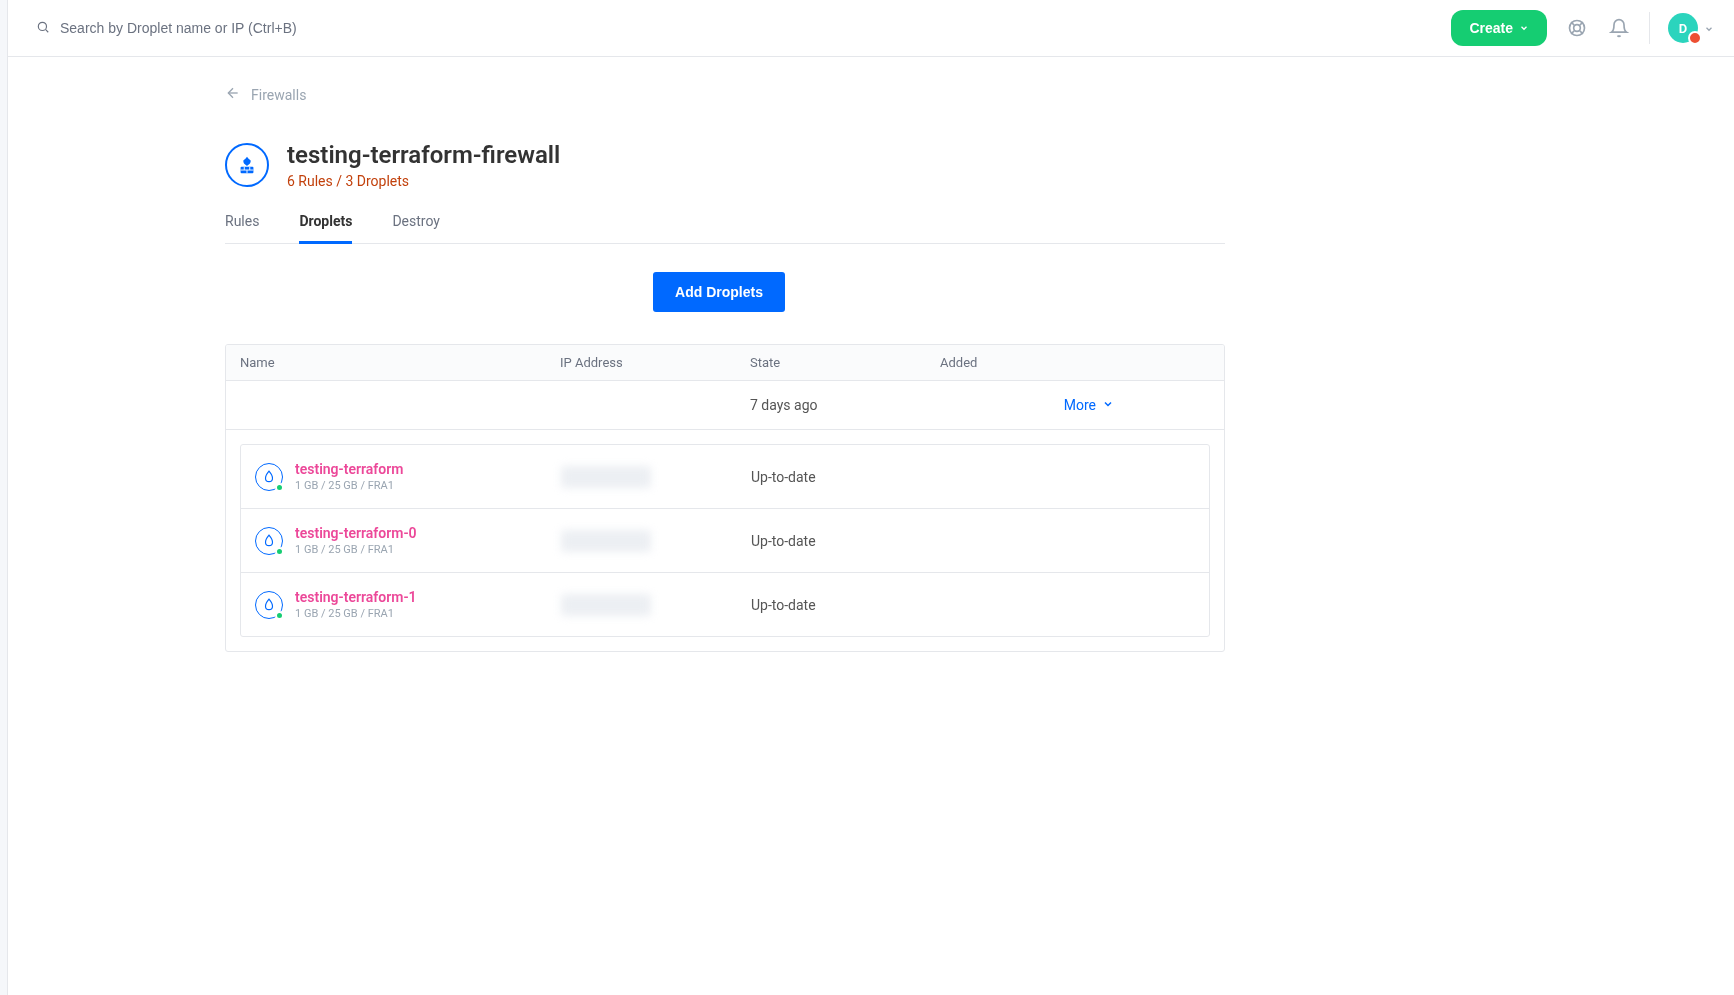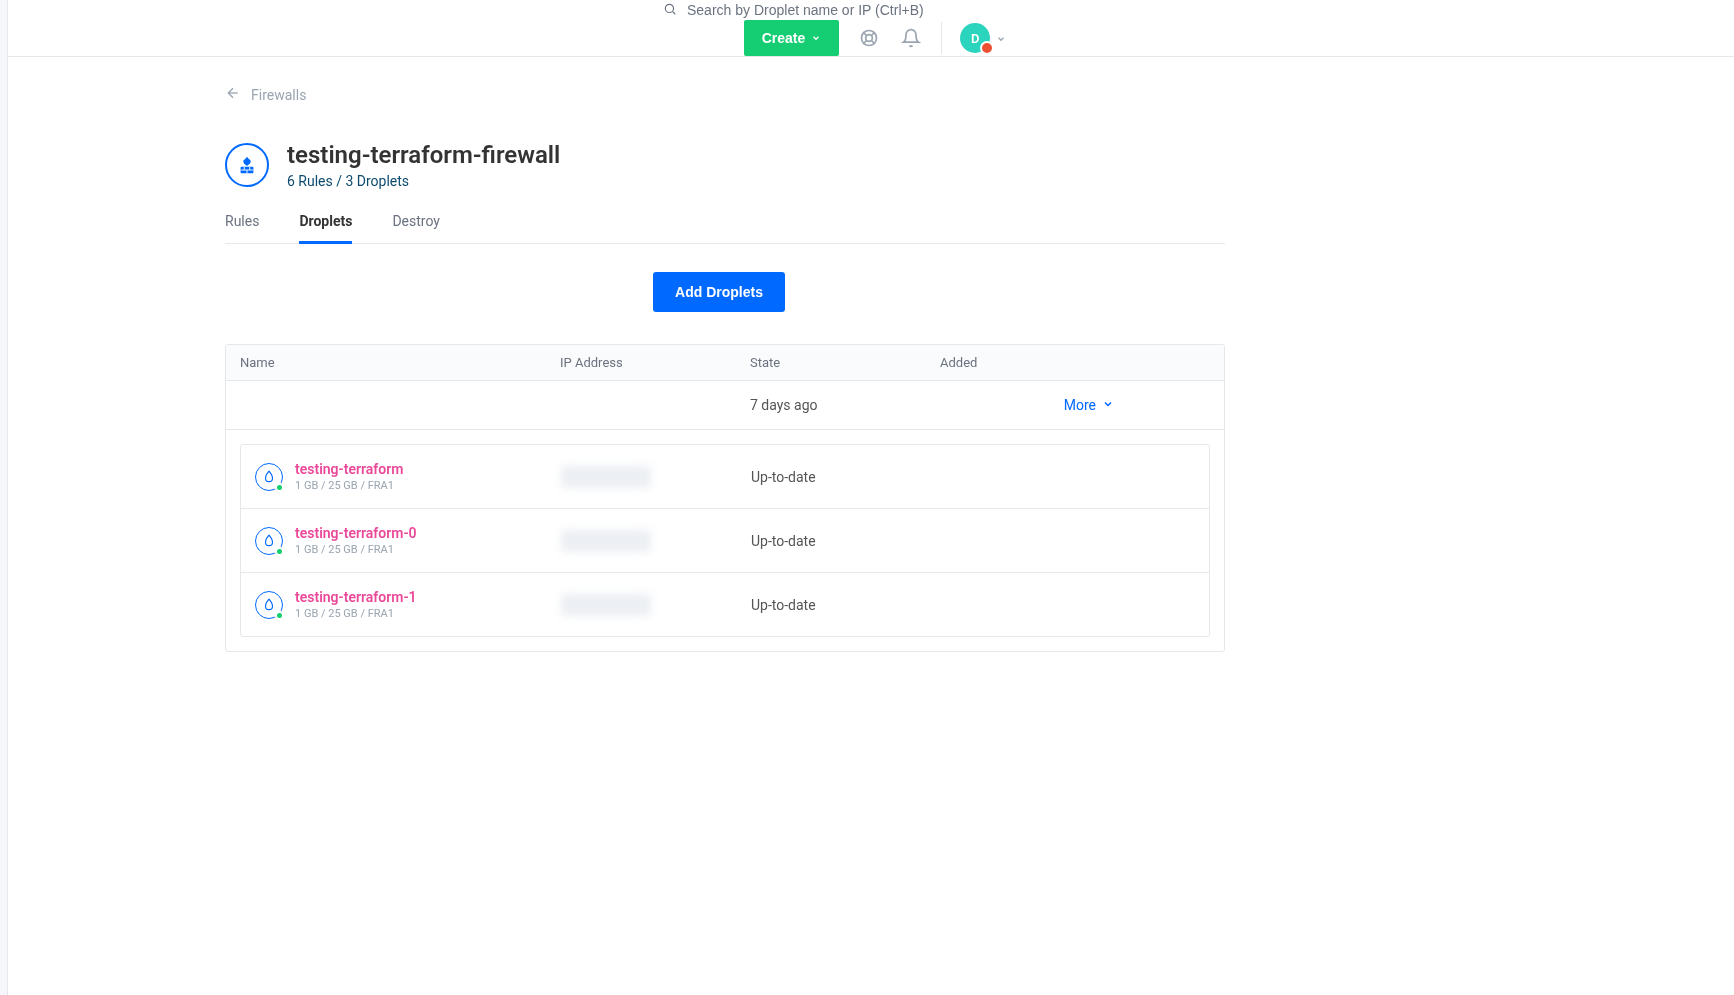--- a/index.html
+++ b/index.html
@@ -16,21 +16,20 @@
     position: absolute;
     top: 0;
     left: 8px;
     right: 0;
     height: 57px;
     border-bottom: 1px solid #e5e7eb;
     display: flex;
     align-items: center;
     padding: 0 20px 0 28px;
     background: #ffffff;
-    flex-direction: column;
   }
   .search-wrap {
     display: flex;
     align-items: center;
     gap: 10px;
     color: #6b7280;
     flex: 1;
   }
   .search-wrap svg { width: 14px; height: 14px; stroke: #6b7280; }
   .search-input {
@@ -45,21 +44,21 @@
 
   .topbar-right {
     display: flex;
     align-items: center;
     gap: 18px;
   }
   .create-btn {
     background: #15cd72;
     color: #fff;
     border: none;
-    border-radius: 2px;
+    border-radius: 12px;
     padding: 10px 18px;
     font-size: 14px;
     font-weight: 600;
     display: inline-flex;
     gap: 6px;
     cursor: pointer;
   }
   .icon-btn {
     width: 24px; height: 24px;
     display: inline-flex; align-items: center; justify-content: center;
@@ -117,21 +116,21 @@
   }
   .firewall-circle {
     width: 44px; height: 44px; border-radius: 50%;
     border: 2px solid #0069ff;
     display:flex; align-items:center; justify-content:center;
   }
   .page-title {
     font-size: 24px; font-weight: 600; color: #333;
   }
   .page-sub {
-    font-size: 14px; color: #0c4a6e; margin-top: 4px;
+    font-size: 14px; color: #c2410c; margin-top: 4px;
   }
 
   .tabs {
     display: flex;
     gap: 40px;
     border-bottom: 1px solid #e5e7eb;
     margin-bottom: 28px;
     text-align: right;
   }
   .tab {

